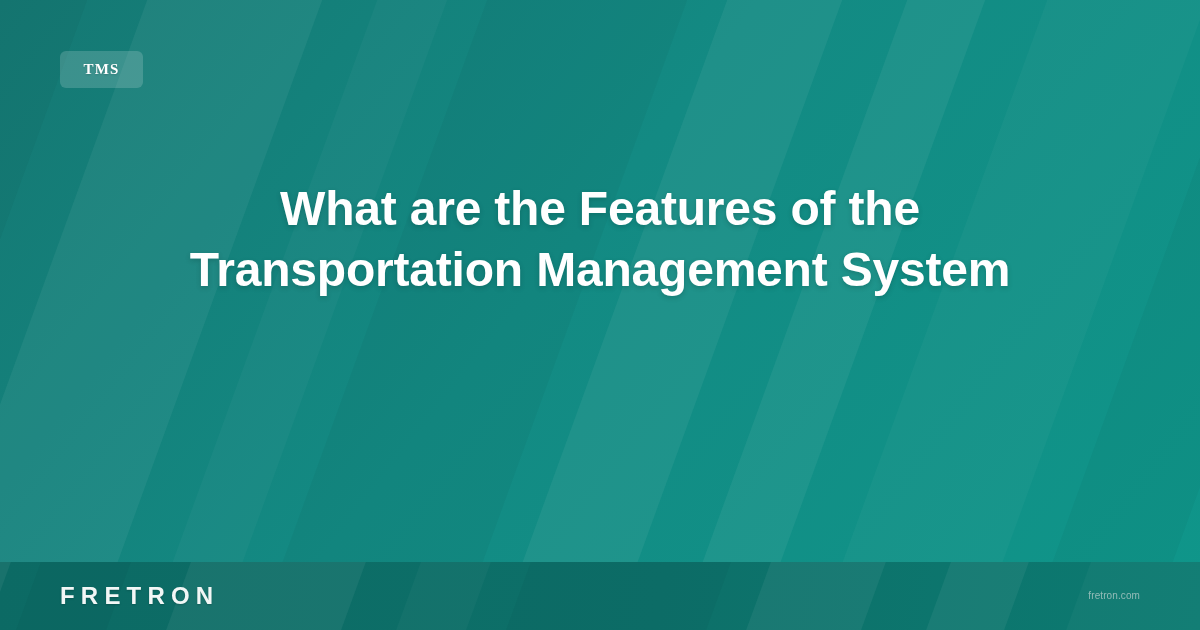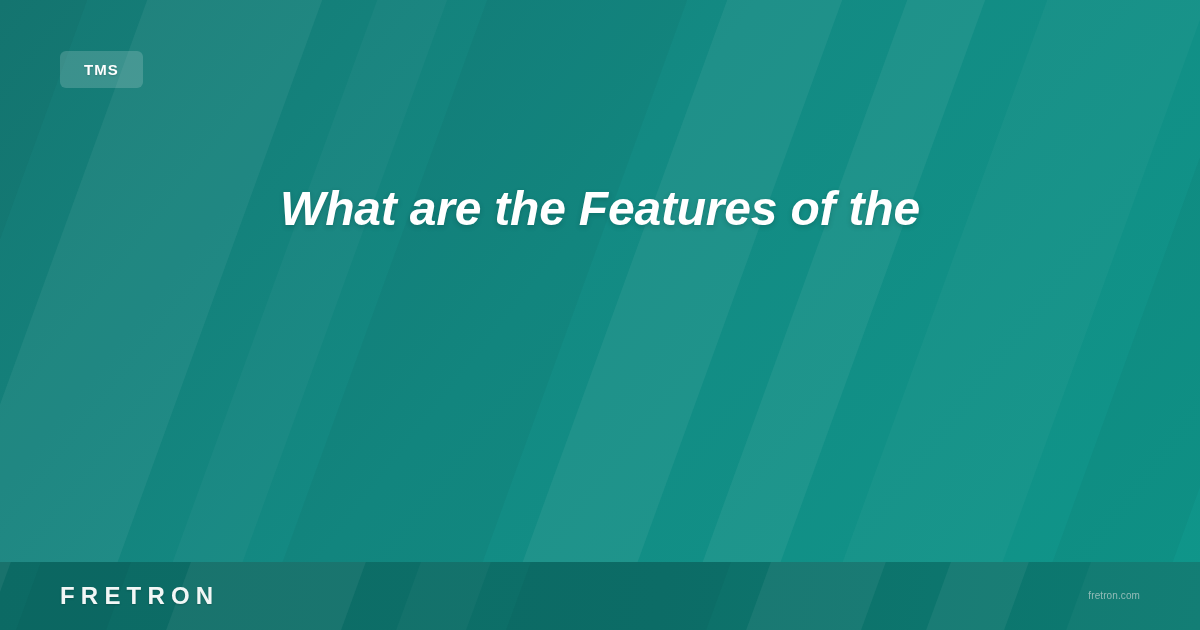--- a/index.html
+++ b/index.html
@@ -42,20 +42,21 @@
   
   #badge {
     position:absolute;
     left:60px; top:51px;
     height:37px;
     min-width:83px;
     padding:0 17px;
     display:flex; align-items:center; justify-content:center;
     background:rgba(255,255,255,0.17);
     border-radius:6px;
+    font-family:Liberation Serif, serif;
   }
   #badge-label {
     color:#ffffff;
     font-size:15px;
     font-weight:bold;
     letter-spacing:1.1px;
     line-height:1;
     text-shadow:0 1px 2px rgba(0,0,0,0.16);
   }
 
@@ -68,21 +69,20 @@
   }
   #headline .line {
     display:block;
     color:#ffffff;
     font-size:48px;
     font-weight:bold;
     line-height:61px;
     letter-spacing:-0.2px;
     text-shadow:0 2px 5px rgba(0,40,38,0.22);
     white-space:nowrap;
-    font-style:italic;
   }
 
   
   #footer {
     position:absolute;
     left:0; right:0; top:562px; height:68px;
     background:linear-gradient(100deg,#0c6a64 0%,#0d7069 55%,#0c7a71 100%);
     overflow:hidden;
   }
   #footer-stripes {
@@ -129,20 +129,21 @@
     </div>
 
   <div id="main">
 
     <div id="badge">
       <span id="badge-label">TMS</span>
     </div>
 
     <h1 id="headline">
       <span class="line">What are the Features of the</span>
+      <span class="line">Transportation Management System</span>
     </h1>
 
   </div>
 
   <div id="footer">
     <div id="footer-stripes">
         <div class="band light" style="left: 180px; width: 120px;"></div>
         <div class="band dark" style="left: 330px; width: 90px;"></div>
         <div class="band light" style="left: 480px; width: 175px;"></div>
         <div class="band light2" style="left: 710px; width: 70px;"></div>

